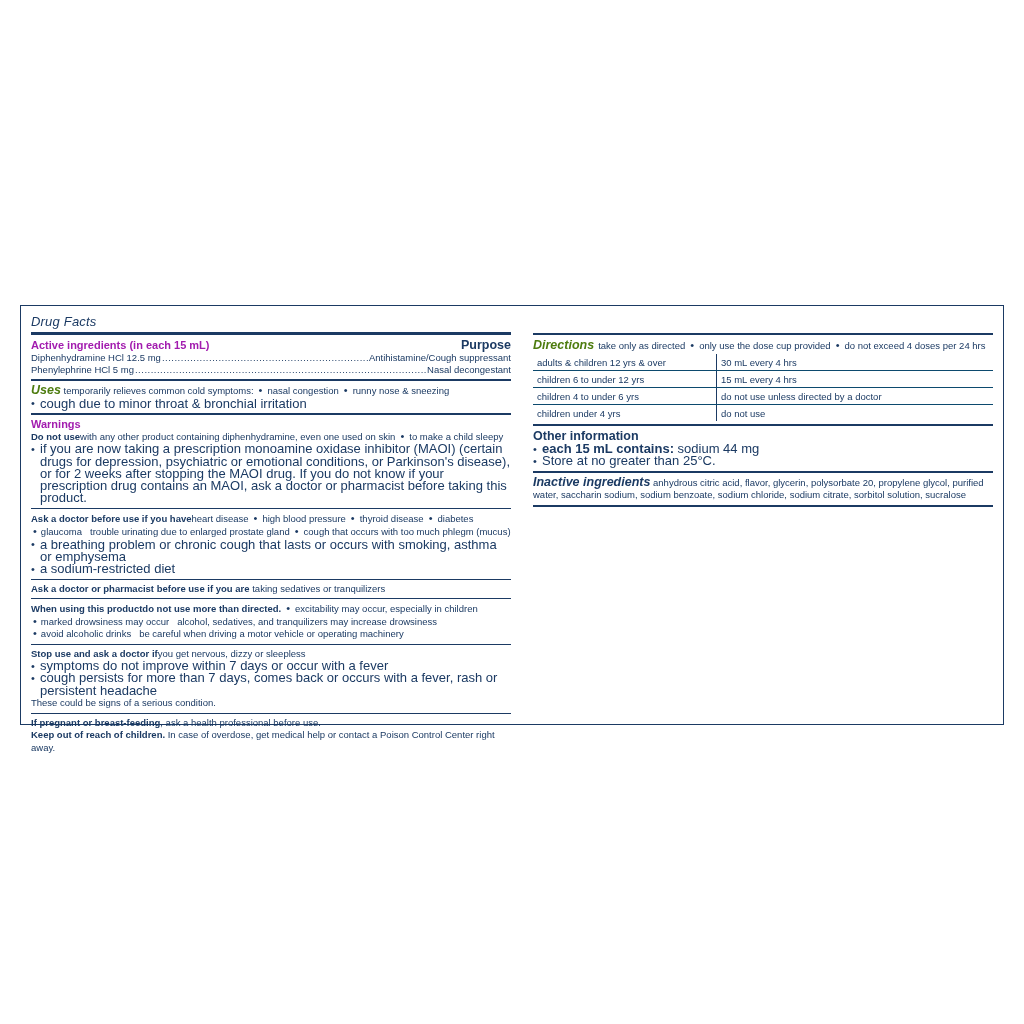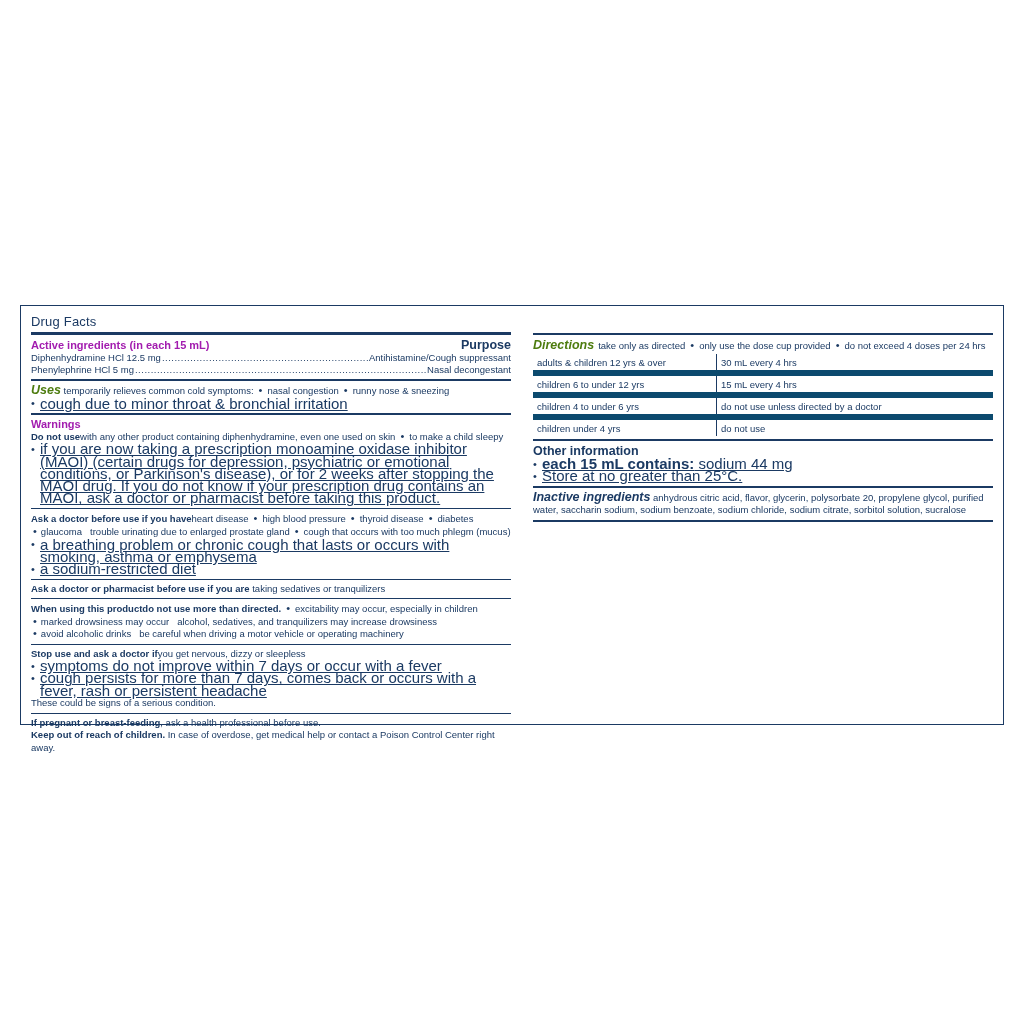--- a/index.html
+++ b/index.html
@@ -38,20 +38,21 @@
     padding: 8px 10px 0 10px;
     box-sizing: border-box;
   }
   .col-right {
     flex: 1;
     padding: 8px 10px 0 12px;
     box-sizing: border-box;
   }
 
   .dfacts {
+    font-style: italic;
     font-size: 13px;
     font-weight: normal;
     color: #1b3a63;
     letter-spacing: .2px;
     margin: 0 0 3px 0;
   }
   .rule-thick {
     border-top: 3px solid #1b3a63;
     margin: 2px 0 3px 0;
   }
@@ -121,25 +122,24 @@
   }
   .bline .b {
     font-weight: bold;
   }
   ul.blist {
     margin: 0;
     padding: 0;
     list-style: none;
   }
   ul.blist li {
-    font-size: 15px;
+    font-size: 13px;
     line-height: 12.3px;
     position: relative;
     padding-left: 9px;
-    text-decoration: underline;
   }
   ul.blist li::before {
     content: "\2022";
     position: absolute;
     left: 0;
     top: -0.5px;
     font-size: 11px;
   }
 
   .section { margin-top: 1px; }
@@ -162,21 +162,21 @@
   }
   .dir-head .sec-title { margin-right: 4px; }
 
   table.dosing {
     width: 100%;
     border-collapse: collapse;
     font-size: 9.5px;
     margin-top: 2px;
   }
   table.dosing td {
-    border-bottom: 6px solid #0c4a6e;
+    border-bottom: 1px solid #0c4a6e;
     padding: 2.5px 4px 2.5px 4px;
     vertical-align: top;
     line-height: 11px;
   }
   table.dosing td.agecol {
     width: 175px;
     border-right: 1px solid #1b3a63;
   }
   table.dosing tr:last-child td {
     border-bottom: none;

